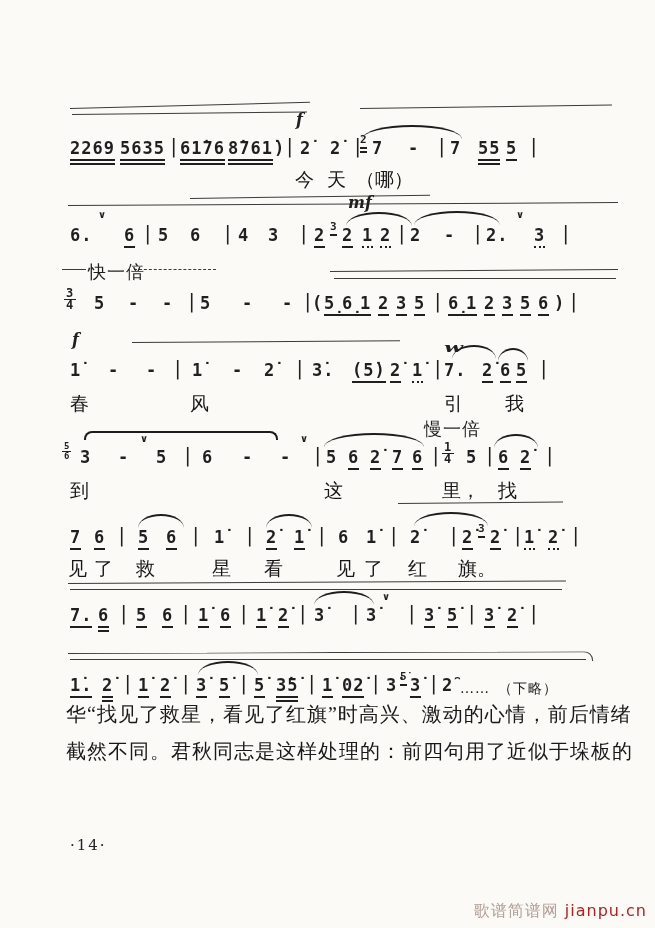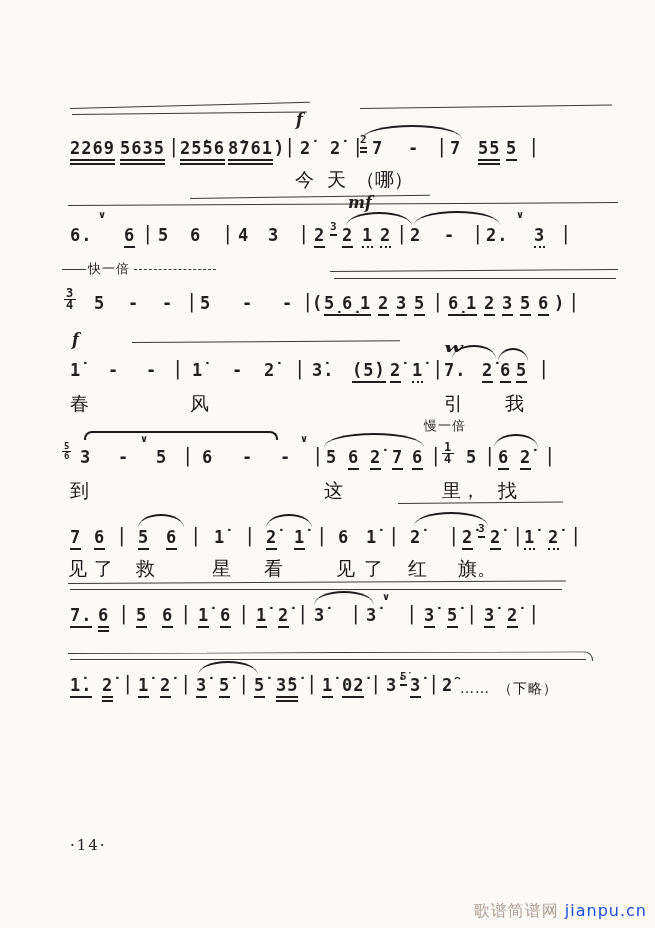--- a/index.html
+++ b/index.html
@@ -40,21 +40,21 @@
   .slur.hook{
     border-left:2px solid #1c1c1c;border-right:2px solid #1c1c1c;
     height:7px;border-radius:8px 8px 0 0;
   }
   .topline{position:absolute;height:0;border-top:1.5px solid rgba(25,25,25,.85);}
   .topline.dash{border-top-style:dashed;}
   .topline.hookend{height:9px;border-right:1.5px solid rgba(25,25,25,.85);border-top-right-radius:9px;}
   .mark{position:absolute;white-space:nowrap;}
   .mark.dyn{font-family:"DejaVu Serif","Liberation Serif",serif;font-style:italic;font-weight:bold;font-size:16px;}
   .mark.breath{font-size:10px;font-weight:bold;}
-  .mark.tempo{font-size:13px;letter-spacing:1px;text-align:right;}
+  .mark.tempo{font-size:18px;letter-spacing:1px;text-align:right;}
   .mark.mordent{font-family:"DejaVu Serif",serif;font-style:italic;font-weight:bold;font-size:13px;transform:scaleX(1.7);}
   
   .para{position:absolute;left:66px;top:696px;width:576px;
     font-family:"Liberation Serif","DejaVu Serif",serif;font-size:20px;color:#191919;}
   .pline{height:37px;line-height:37px;letter-spacing:1px;white-space:nowrap;}
   .pline.indent{text-indent:44px;}
   
   .pagenum{position:absolute;left:70px;top:836px;
     font-family:"DejaVu Serif",serif;font-size:15px;letter-spacing:2px;color:#242424;}
   .wm{position:absolute;right:8px;top:901px;font-size:16px;
@@ -70,21 +70,21 @@
   <div class="score" id="score">
       <div class="sys" style="top: 138px;">
         <div class="topline" style="left: 70px; width: 240px; top: -30px; transform: rotate(-1.5deg); transform-origin: left center;"></div>
         <div class="topline" style="left: 72px; width: 235px; top: -24px; transform: rotate(-0.6deg); transform-origin: left center;"></div>
         <div class="topline" style="left: 360px; width: 252px; top: -30px; transform: rotate(-0.8deg); transform-origin: left center;"></div>
         <div class="slur" style="left: 362px; width: 100px; top: -13px;"></div>
         <div class="mark dyn" style="left: 296px; top: -28px;">f</div>
         <div class="tok u2" style="left: 70px;">2269</div>
         <div class="tok u2" style="left: 120px;">5635</div>
         <div class="tok bar" style="left: 168px;">|</div>
-        <div class="tok u2" style="left: 180px;">25̇56</div>
+        <div class="tok u2" style="left: 180px;">61̇76</div>
         <div class="tok u2" style="left: 228px;">8̇761̇</div>
         <div class="tok" style="left: 274px;">)</div>
         <div class="tok bar" style="left: 284px;">|</div>
         <div class="tok" style="left: 300px;">2̇</div>
         <div class="tok" style="left: 330px;">2̇</div>
         <div class="tok bar" style="left: 352px;">|</div>
         <div class="tok sm u2" style="left: 360px;">2</div>
         <div class="tok" style="left: 372px;">7</div>
         <div class="tok" style="left: 408px;">-</div>
         <div class="tok bar" style="left: 436px;">|</div>
@@ -318,22 +318,24 @@
         <div class="tok sm u1" style="left: 400px;">5̇</div>
         <div class="tok u1" style="left: 410px;">3̇</div>
         <div class="tok bar" style="left: 428px;">|</div>
         <div class="tok" style="left: 442px;">2̑</div>
         <div class="tok plain" style="left: 460px;">……</div>
         <div class="tok plain" style="left: 498px;">（下略）</div>
       </div>
     </div>
 
   <div class="para">
+    <div class="pline">华“找见了救星，看见了红旗”时高兴、激动的心情，前后情绪</div>
+    <div class="pline">截然不同。君秋同志是这样处理的：前四句用了近似于垛板的</div>
   </div>
 
   <div class="pagenum">·14·</div>
 
   <div class="wm">
     <span class="site" style="color: rgb(178, 160, 149);">歌谱简谱网</span>
-    <span class="domain" style="color: #1d4ed8;">jianpu.cn</span>
+    <span class="domain" style="color: #b91c1c;">jianpu.cn</span>
   </div>
 
 </div>
 
 </body></html>

